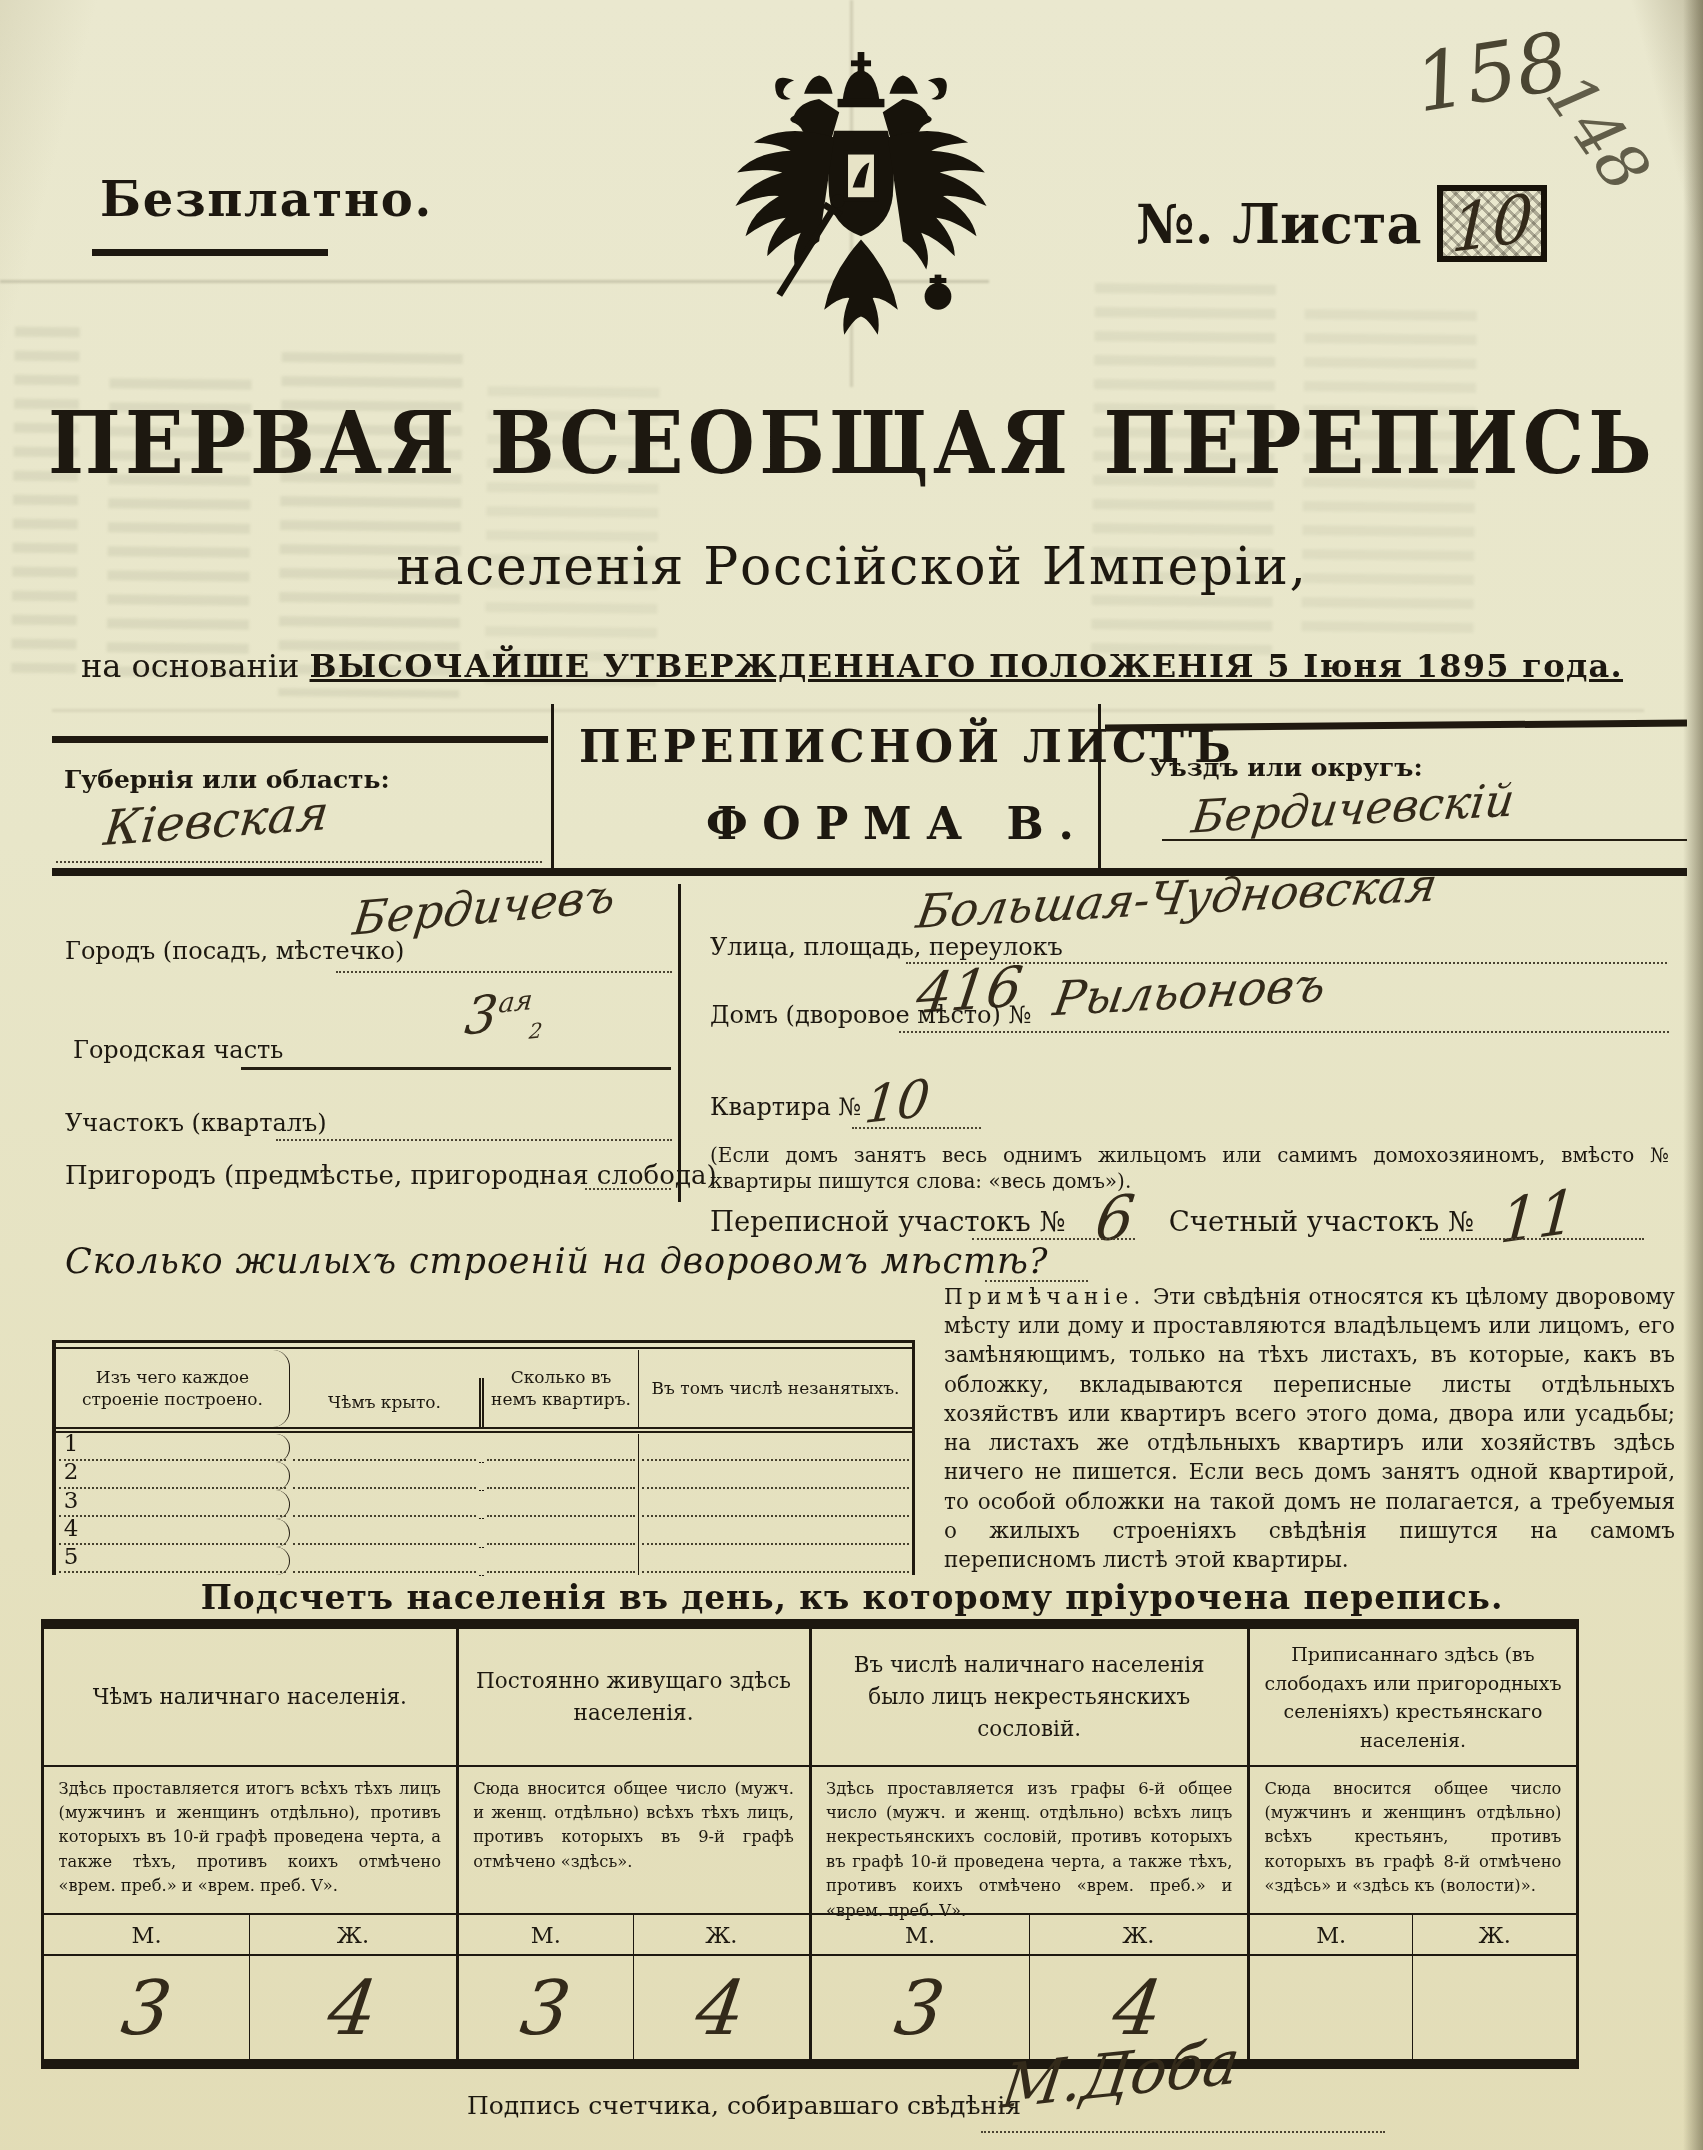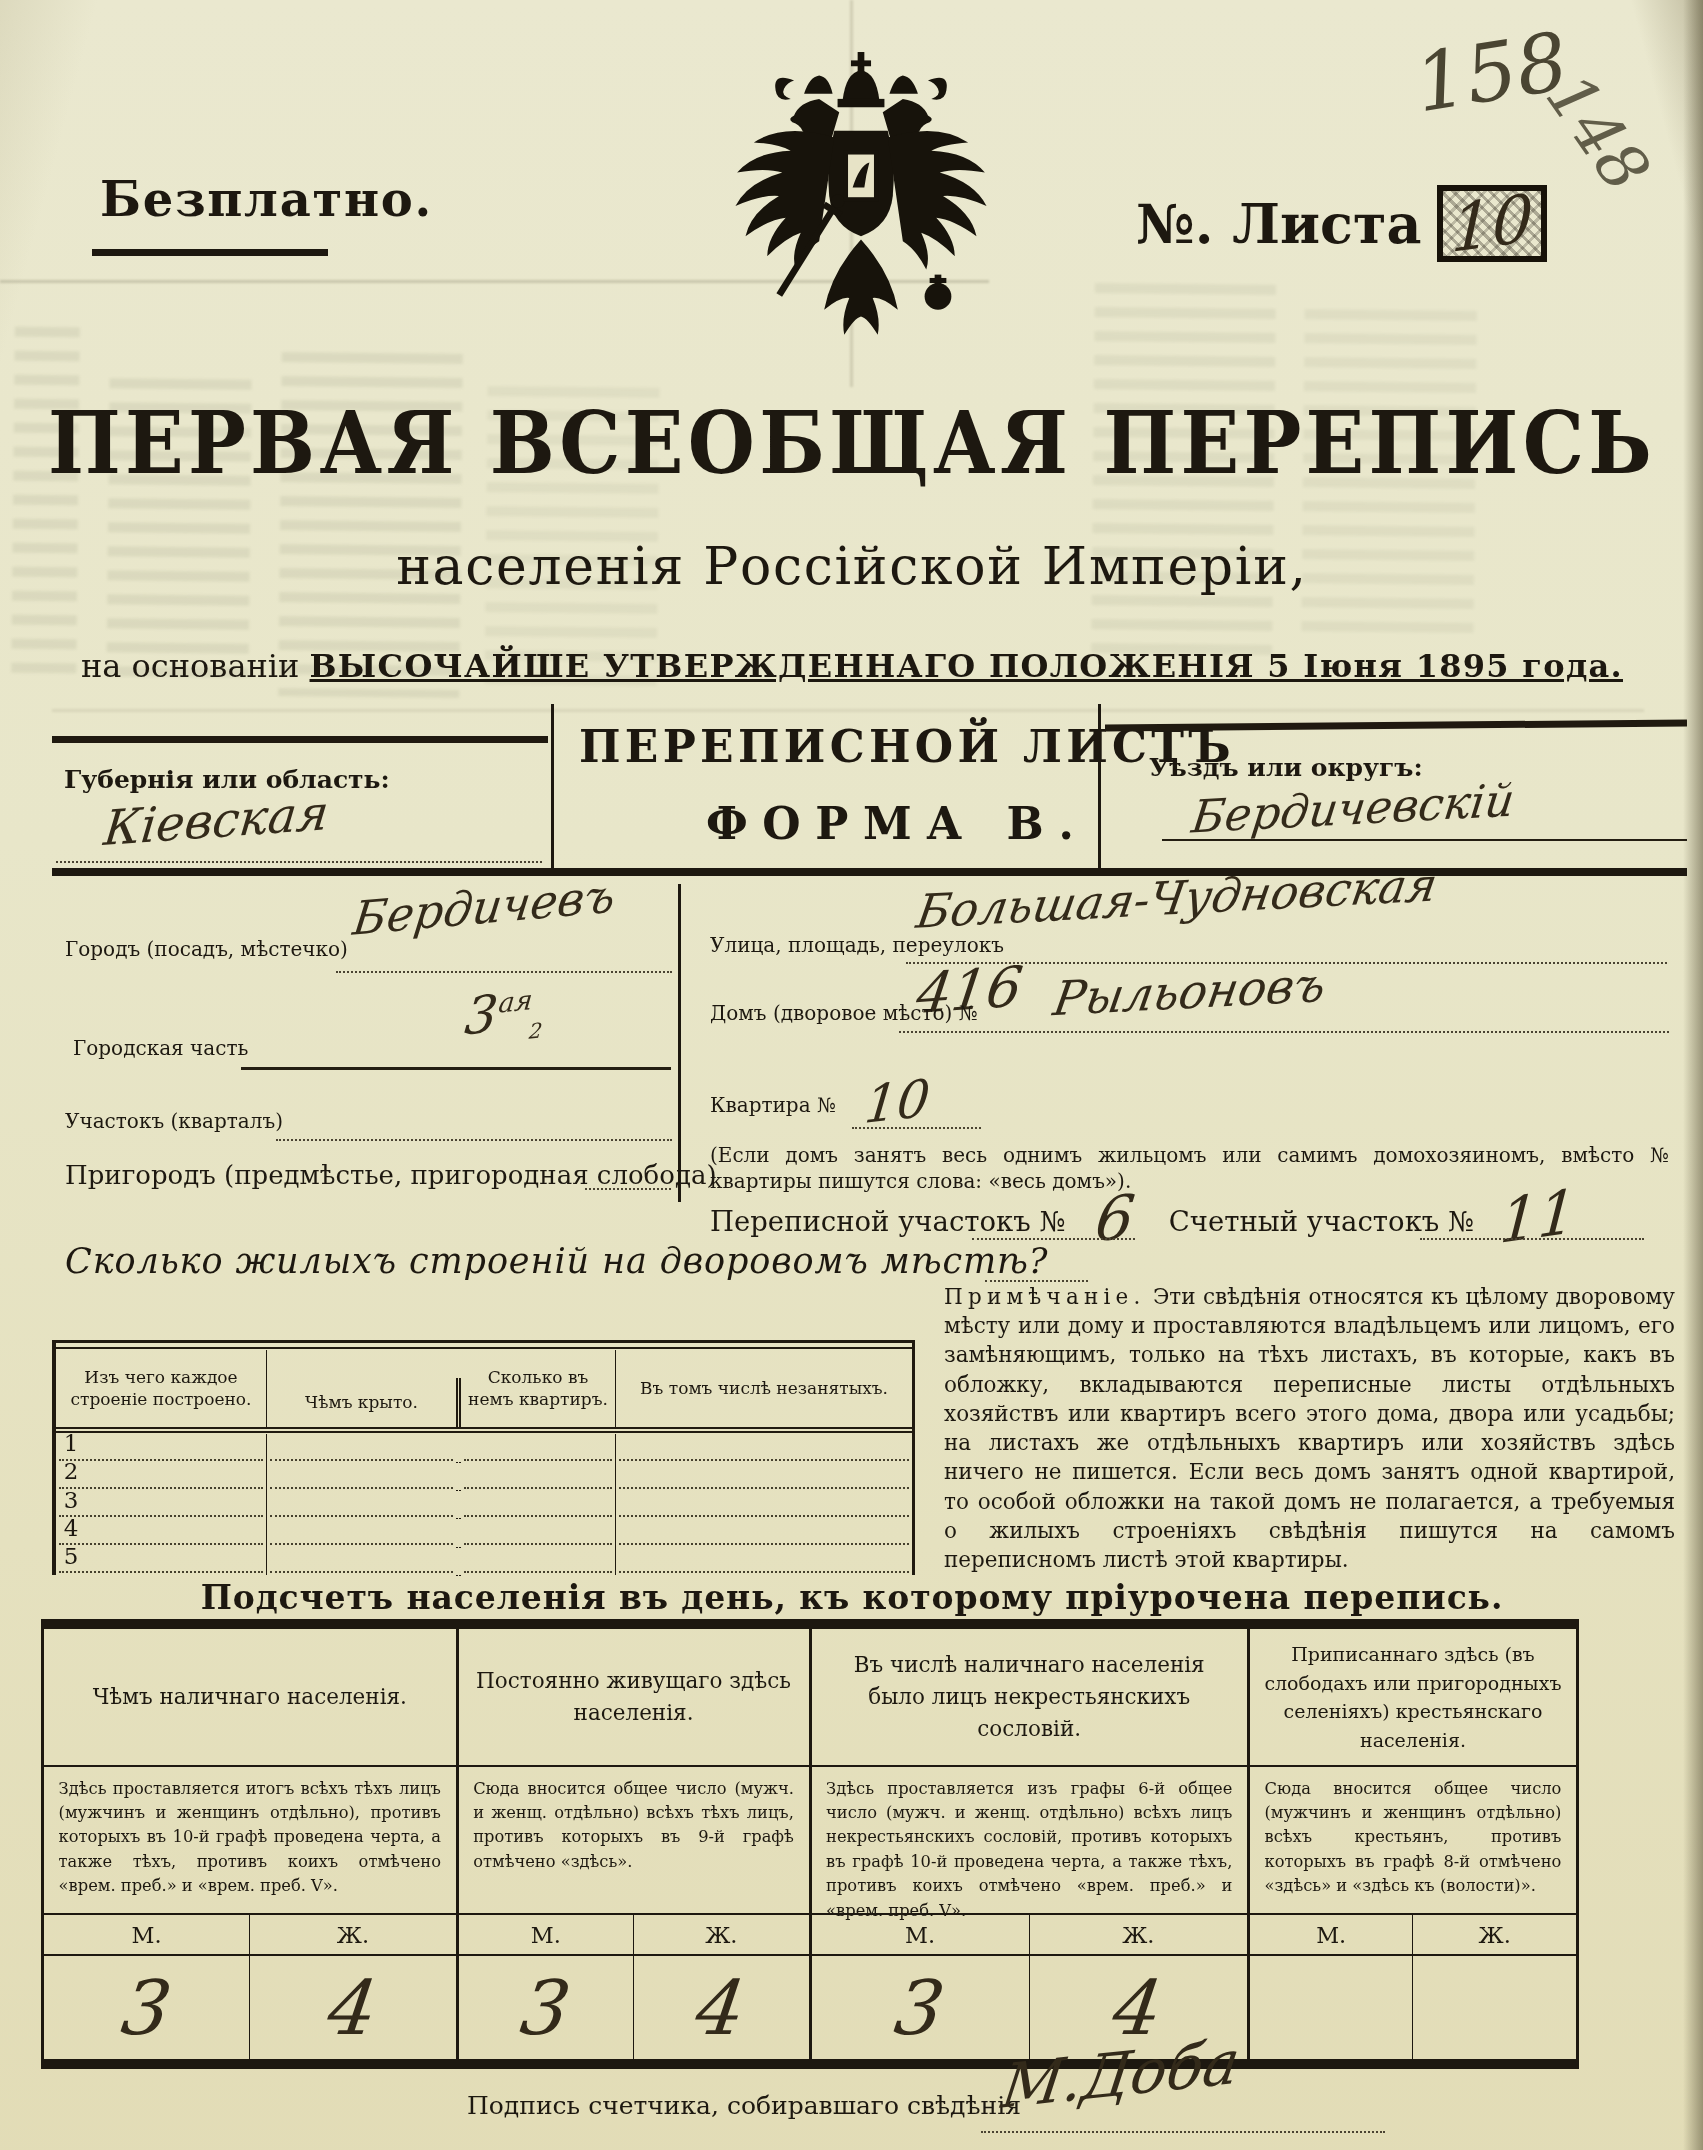--- a/index.html
+++ b/index.html
@@ -41,33 +41,33 @@
   .t2{width:100%; text-align:center; font-size:52px; letter-spacing:1.7px;}
   .t3{width:100%; text-align:center; font-size:32px;}
   .t3 b{letter-spacing:1.3px;text-decoration:underline;}
   
   .cellrule{height:6.9px; background:#201a10;}
   .fh-lbl{font-size:25px; font-weight:bold;}
   .fh-line1{font-size:44px; font-weight:bold; letter-spacing:4.3px; white-space:nowrap;}
   .fh-line2{font-size:44px; font-weight:bold; letter-spacing:14.6px; white-space:nowrap;}
   .vline{width:3.4px; background:#1d1810;}
   
-  .adr-lbl{font-size:20px;}
+  .adr-lbl{font-size:24px;}
   .small-note{font-size:20px; line-height:1.28;}
   .uch{font-size:27.5px; white-space:nowrap;}
   
   .bld{left:52px; top:1340px; width:856px; height:232px; border-left:4.3px solid #201a10; border-right:3px solid #201a10; border-top:3.4px solid #201a10;}
   .bld .inner-top{position:absolute; left:0; right:0; top:4.3px; border-top:2.2px solid #201a10;}
   .bld-head{position:absolute; left:0; right:0; top:6.5px; height:77px; display:flex; border-bottom:6.9px double #201a10;}
   .bld-head .c{box-sizing:border-box; display:flex; align-items:center; justify-content:center; text-align:center; font-size:17px; line-height:1.3; padding:2.6px 6px;}
   .bld-rows{position:absolute; left:0; right:0; top:91px; bottom:0; display:flex; flex-direction:column;}
   .bld-row{flex:1; display:flex;}
   .bld-row .c{box-sizing:border-box; position:relative;}
   .bld-row .c::after{content:""; position:absolute; left:2.6px; right:2.6px; bottom:1.7px; border-bottom:2.2px dotted #45402d;}
-  .c1{width:211px; border-right:1.7px solid #201a10;}
+  .c1{width:234px; border-right:1.7px solid #201a10;border-radius:17px;}
   .c2{width:194px; border-right:5.6px double #201a10;margin-top:28px;}
   .c3{width:155px; border-right:1.7px solid #201a10;}
   .c4{flex:1;}
   .rownum{position:absolute; left:7.7px; bottom:6px; font-size:23px;}
   .note-blk{font-size:21.5px; line-height:1.36; text-align:justify;}
   .note-blk .nl{letter-spacing:5.2px;}
   
   .popq{width:100%; text-align:center; font-size:33px; font-weight:bold; letter-spacing:0.9px;}
   .pop{left:41px; top:1619px; width:1538px; border-top:10.3px solid #1d1810; border-bottom:10.3px solid #1d1810; border-left:3.4px solid #1d1810; border-right:3.4px solid #1d1810; box-sizing:border-box; display:flex; background:rgba(0,0,0,0);}
   .pg{display:flex; flex-direction:column; border-right:3px solid #1d1810;}

